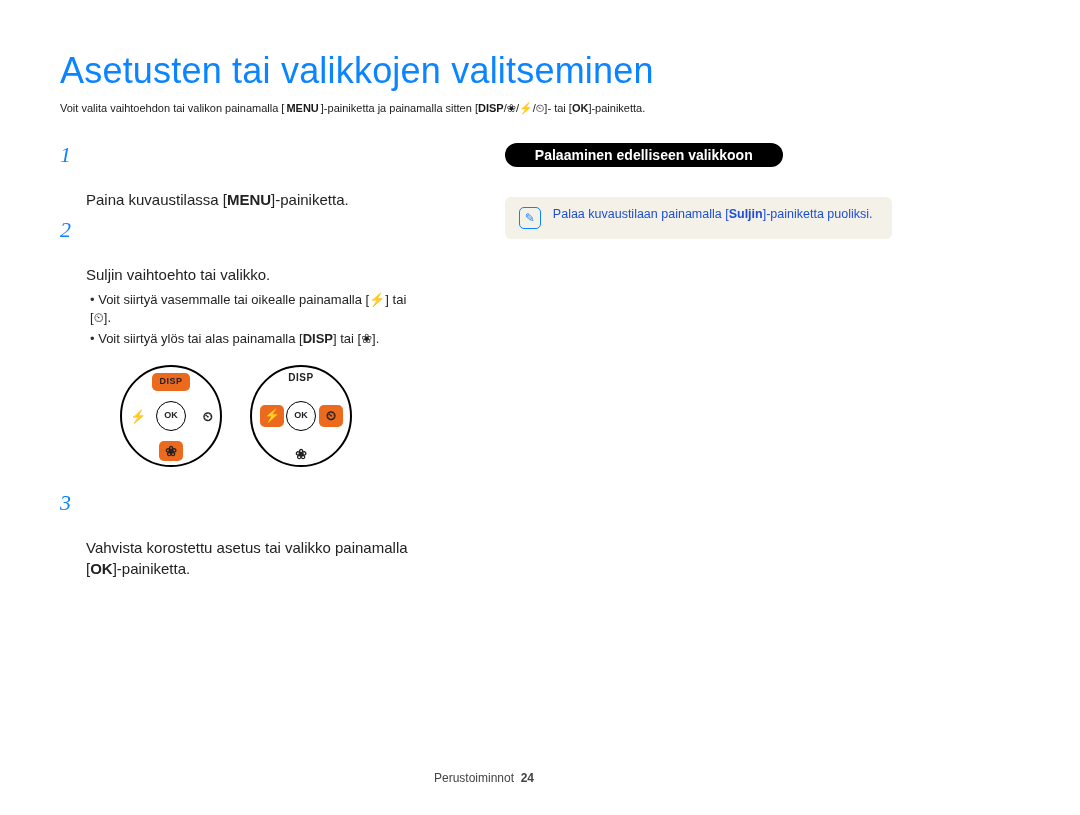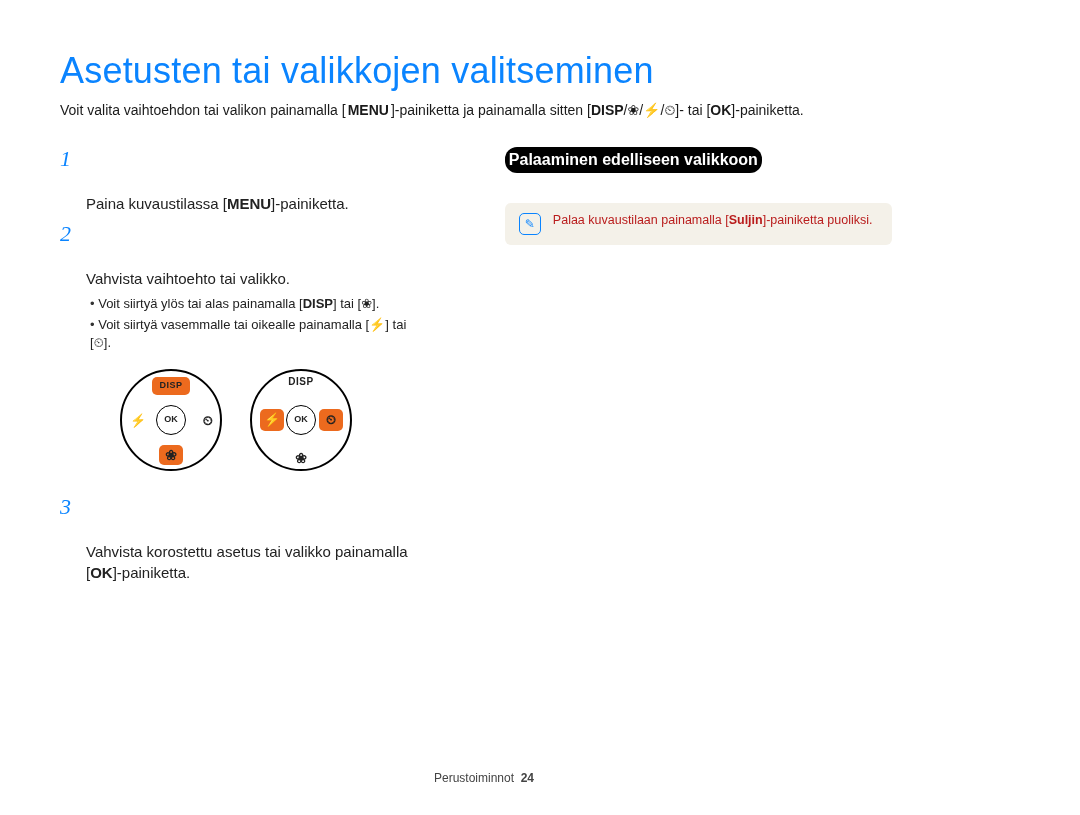--- a/index.html
+++ b/index.html
@@ -19,21 +19,21 @@
     position: relative;
   }
   h1.title {
     color: #0a84ff;
     font-weight: 400;
     font-size: 36px;
     margin: 0 0 10px 0;
     letter-spacing: 0.2px;
   }
   p.intro {
-    font-size: 14px;
+    font-size: 11px;
     margin: 0 0 28px 0;
     color: #1a1a1a;
   }
   .cols {
     display: flex;
     gap: 74px;
   }
   .colL { width: 455px; }
   .colR { width: 475px; }
   .icon-box {
@@ -129,22 +129,22 @@
     padding: 0 2px;
   }
   .hib.top { width: 34px; height: 16px; padding: 1px 2px; font-size: 9px; }
   .hib.bottom { width: 20px; height: 20px; }
   .hib.side { width: 20px; height: 22px; }
   .pill {
     display: inline-block;
     background: #000;
     color: #fff;
     border-radius: 12px;
-    padding: 4px 4px;
-    font-size: 16px;
+    padding: 4px 30px;
+    font-size: 14px;
     font-weight: 600;
     margin-bottom: 12px;
   }
   .note {
     background: #f4f1e9;
     border-radius: 6px;
     padding: 10px 14px;
     display: flex;
     align-items: flex-start;
     gap: 12px;
@@ -157,21 +157,21 @@
     border-radius: 5px;
     color: #0a84ff;
     font-size: 12px;
     display: flex;
     align-items: center;
     justify-content: center;
     flex: 0 0 20px;
   }
   .note .ntext {
     font-size: 12.5px;
-    color: #b91c1c;
+    color: #1d4ed8;
   }
   .footer {
     position: absolute;
     bottom: 30px;
     left: 16px; right: 0;
     text-align: center;
     font-size: 12px;
     color: #444;
   }
   .sym { font-family: Arial, sans-serif; }
@@ -195,27 +195,27 @@
         <li>
           <span class="step-num">1</span>
           <span class="step-body">
             <span>Paina kuvaustilassa [</span><span class="bold">MENU</span><span>]-painiketta.</span>
           </span>
         </li>
 
         <li>
           <span class="step-num">2</span>
           <span class="step-body">
-            <span>Vahvista vaihtoehto tai valikko.</span>
+            <span>Suljin vaihtoehto tai valikko.</span>
             <ul class="bullets">
               <li>
-                <span>Voit siirtyä ylös tai alas painamalla [</span><span class="bold">DISP</span><span>] tai [</span><span class="sym">❀</span><span>].</span>
+                <span>Voit siirtyä vasemmalle tai oikealle painamalla [</span><span class="sym">⚡</span><span>] tai [</span><span class="sym">⏲</span><span>].</span>
               </li>
               <li>
-                <span>Voit siirtyä vasemmalle tai oikealle painamalla [</span><span class="sym">⚡</span><span>] tai [</span><span class="sym">⏲</span><span>].</span>
+                <span>Voit siirtyä ylös tai alas painamalla [</span><span class="bold">DISP</span><span>] tai [</span><span class="sym">❀</span><span>].</span>
               </li>
             </ul>
 
             <div class="diagrams">
 
               <div class="dial">
                 <span class="dlabel top hib top">
                     <span>DISP</span>
                   </span>
                 <span class="dlabel left sym">⚡</span>

